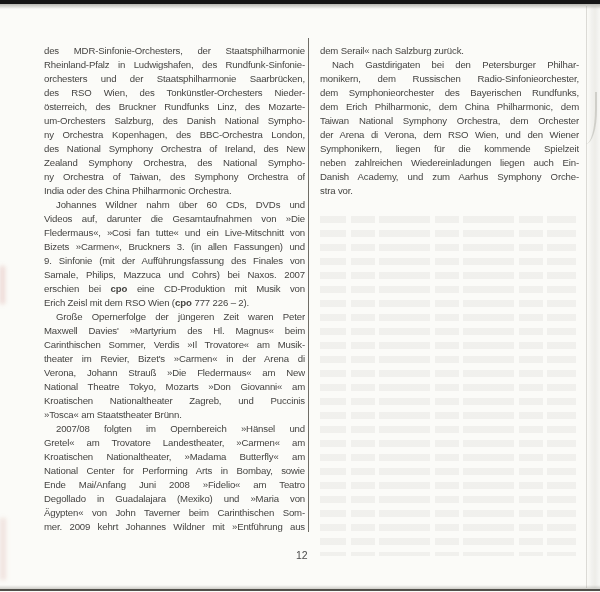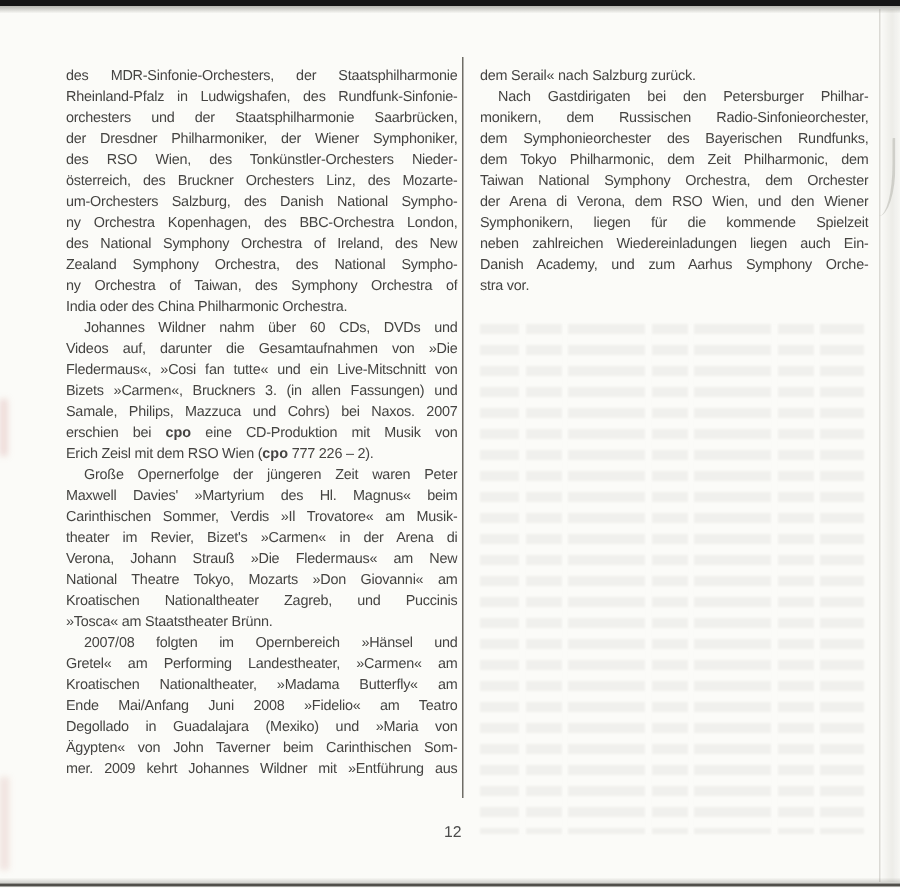--- a/index.html
+++ b/index.html
@@ -53,68 +53,69 @@
 
 <div class="page">
   <div class="topstrip"></div>
   <div class="topfade"></div>
 
   <div class="col col1">
       <div class="para">
         <div class="line">des MDR-Sinfonie-Orchesters, der Staatsphilharmonie</div>
         <div class="line">Rheinland-Pfalz in Ludwigshafen, des Rundfunk-Sinfonie-</div>
         <div class="line">orchesters und der Staatsphilharmonie Saarbrücken,</div>
-        <div class="line">der Dresdner Philharmoniker, der Wiener Symphoniker,</div>
         <div class="line">des RSO Wien, des Tonkünstler-Orchesters Nieder-</div>
-        <div class="line">österreich, des Bruckner Orchesters Linz, des Mozarte-</div>
+        <div class="line">österreich, des Bruckner Rundfunks Linz, des Mozarte-</div>
         <div class="line">um-Orchesters Salzburg, des Danish National Sympho-</div>
         <div class="line">ny Orchestra Kopenhagen, des BBC-Orchestra London,</div>
         <div class="line">des National Symphony Orchestra of Ireland, des New</div>
         <div class="line">Zealand Symphony Orchestra, des National Sympho-</div>
         <div class="line">ny Orchestra of Taiwan, des Symphony Orchestra of</div>
         <div class="line last">India oder des China Philharmonic Orchestra.</div>
       </div>
       <div class="para">
         <div class="line indent">Johannes Wildner nahm über 60 CDs, DVDs und</div>
         <div class="line">Videos auf, darunter die Gesamtaufnahmen von »Die</div>
         <div class="line">Fledermaus«, »Cosi fan tutte« und ein Live-Mitschnitt von</div>
         <div class="line">Bizets »Carmen«, Bruckners 3. (in allen Fassungen) und</div>
+        <div class="line">9. Sinfonie (mit der Aufführungsfassung des Finales von</div>
         <div class="line">Samale, Philips, Mazzuca und Cohrs) bei Naxos. 2007</div>
         <div class="line"><span>erschien bei </span><span class="cpo">cpo</span><span> eine CD-Produktion mit Musik von</span></div>
         <div class="line last"><span>Erich Zeisl mit dem RSO Wien (</span><span class="cpo">cpo</span><span> 777 226 – 2).</span></div>
       </div>
       <div class="para">
         <div class="line indent">Große Opernerfolge der jüngeren Zeit waren Peter</div>
         <div class="line">Maxwell Davies' »Martyrium des Hl. Magnus« beim</div>
         <div class="line">Carinthischen Sommer, Verdis »Il Trovatore« am Musik-</div>
         <div class="line">theater im Revier, Bizet's »Carmen« in der Arena di</div>
         <div class="line">Verona, Johann Strauß »Die Fledermaus« am New</div>
         <div class="line">National Theatre Tokyo, Mozarts »Don Giovanni« am</div>
         <div class="line">Kroatischen Nationaltheater Zagreb, und Puccinis</div>
         <div class="line last">»Tosca« am Staatstheater Brünn.</div>
       </div>
       <div class="para">
         <div class="line indent">2007/08 folgten im Opernbereich »Hänsel und</div>
-        <div class="line">Gretel« am Performing Landestheater, »Carmen« am</div>
+        <div class="line">Gretel« am Trovatore Landestheater, »Carmen« am</div>
         <div class="line">Kroatischen Nationaltheater, »Madama Butterfly« am</div>
+        <div class="line">National Center for Performing Arts in Bombay, sowie</div>
         <div class="line">Ende Mai/Anfang Juni 2008 »Fidelio« am Teatro</div>
         <div class="line">Degollado in Guadalajara (Mexiko) und »Maria von</div>
         <div class="line">Ägypten« von John Taverner beim Carinthischen Som-</div>
         <div class="line">mer. 2009 kehrt Johannes Wildner mit »Entführung aus</div>
       </div>
     </div>
   <div class="col col2">
       <div class="para">
         <div class="line last">dem Serail« nach Salzburg zurück.</div>
       </div>
       <div class="para">
         <div class="line indent">Nach Gastdirigaten bei den Petersburger Philhar-</div>
         <div class="line">monikern, dem Russischen Radio-Sinfonieorchester,</div>
         <div class="line">dem Symphonieorchester des Bayerischen Rundfunks,</div>
-        <div class="line">dem Tokyo Philharmonic, dem Zeit Philharmonic, dem</div>
+        <div class="line">dem Erich Philharmonic, dem China Philharmonic, dem</div>
         <div class="line">Taiwan National Symphony Orchestra, dem Orchester</div>
         <div class="line">der Arena di Verona, dem RSO Wien, und den Wiener</div>
         <div class="line">Symphonikern, liegen für die kommende Spielzeit</div>
         <div class="line">neben zahlreichen Wiedereinladungen liegen auch Ein-</div>
         <div class="line">Danish Academy, und zum Aarhus Symphony Orche-</div>
         <div class="line last">stra vor.</div>
       </div>
     </div>
 
   <div class="gutter"></div>

